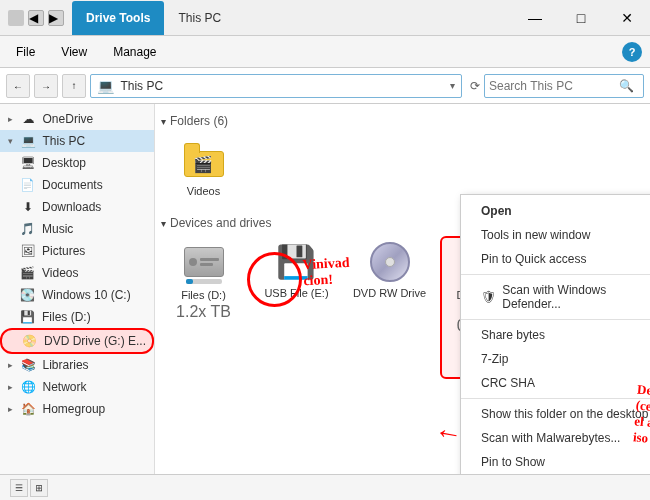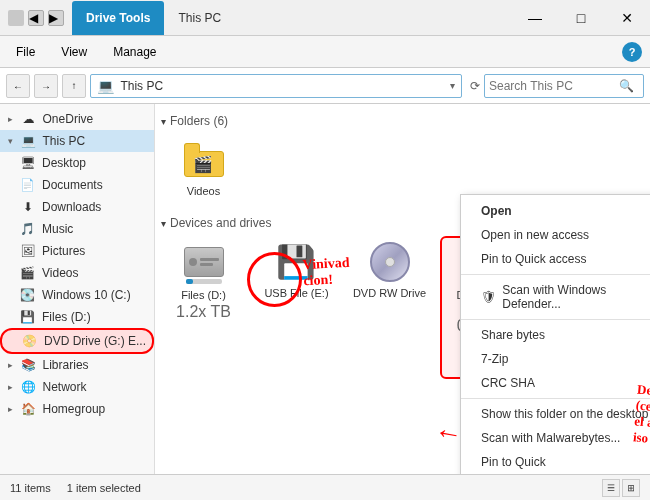--- a/index.html
+++ b/index.html
@@ -332,21 +332,21 @@
 
     <div class="annotation" style="position:absolute;top:280px;left:480px;color:red;font-size:13px;font-weight:bold;font-family:cursive;transform:rotate(5deg);z-index:200;pointer-events:none;">Desmontar<br>(cerrar)<br>el archivo<br>iso</div>
 
     <div class="context-menu" style="top:90px;left:305px;">
       <div class="ctx-item" style="font-weight:bold;">
         <span class="ctx-left">
             <span>Open</span>
           </span>
       </div>
       <div class="ctx-item">
-        <span>Open in new access</span>
+        <span>Tools in new window</span>
       </div>
       <div class="ctx-item">
         <span>Pin to Quick access</span>
       </div>
       <div class="ctx-separator"></div>
       <div class="ctx-item">
         <span class="ctx-left">
           <span style="margin-right:6px;font-size:12px;">🛡</span>
           <span>Scan with Windows Defender...</span>
         </span>
@@ -365,30 +365,26 @@
 
       </div>
       <div class="ctx-separator"></div>
       <div class="ctx-item">
         <span>Show this folder on the desktop</span>
       </div>
       <div class="ctx-item">
         <span>Scan with Malwarebytes...</span>
       </div>
       <div class="ctx-item">
-        <span>Pin to Quick</span>
+        <span>Pin to Show</span>
       </div>
 
     </div>
 
   </div>
 </div>
 
 <div class="status-bar">
-  <div style="display:flex;gap:16px;">
-    <span>11 items</span>
-    <span>1 item selected</span>
-  </div>
   <div class="status-view-icons">
     <div class="status-view-btn">☰</div>
     <div class="status-view-btn">⊞</div>
   </div>
 </div>
 
 </body></html>

